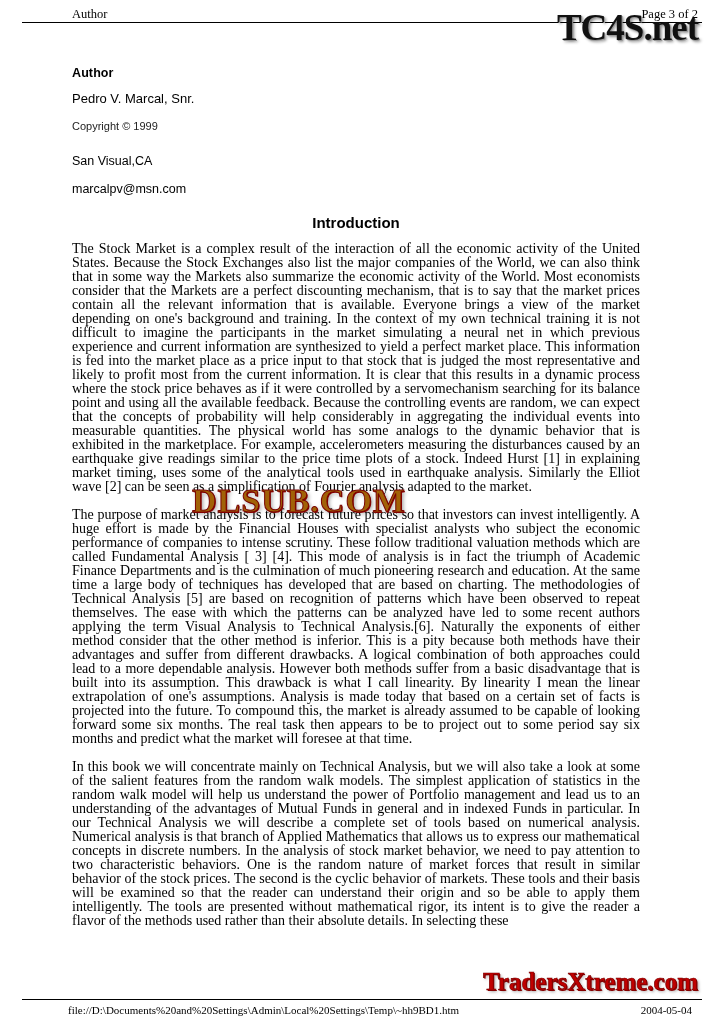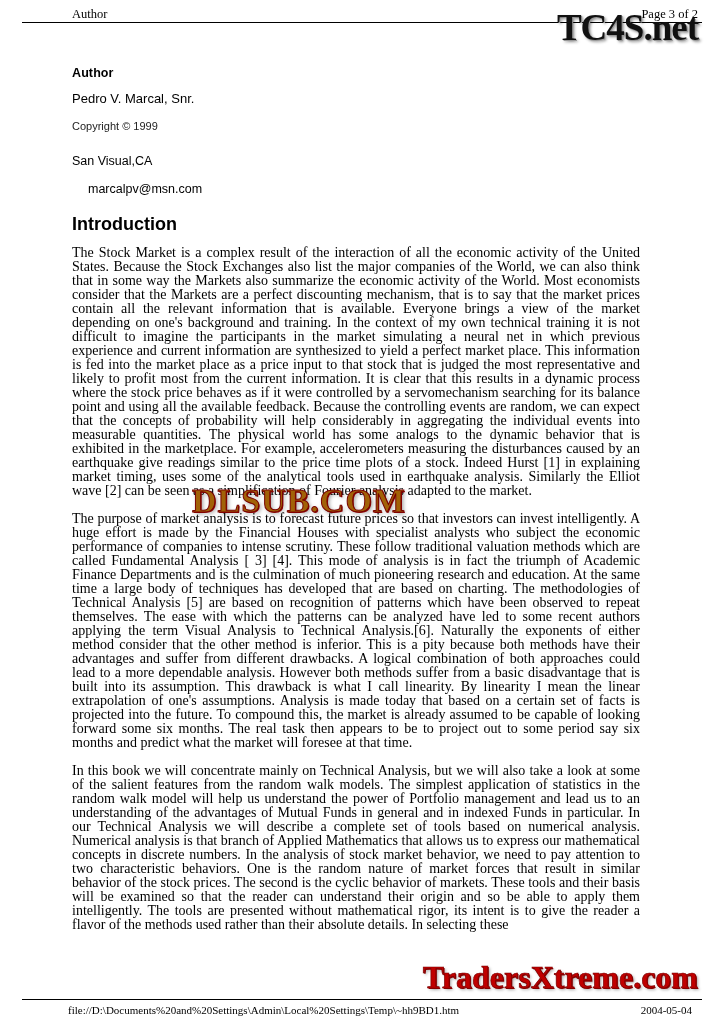--- a/index.html
+++ b/index.html
@@ -98,26 +98,27 @@
     font-size: 11px;
     margin: 0 0 22px 0;
     color: #222;
   }
   .city {
     font-size: 12.5px;
     margin: 0 0 14px 0;
   }
   .email {
     font-size: 12.5px;
-    margin: 0 0 18px 16px;
+    margin: 0 0 18px 0;
   }
   .h-section {
-    font-size: 18px;
+    font-size: 15px;
     font-weight: bold;
     margin: 0 0 11px 0;
+    text-align: center;
   }
   p.body-text {
     font-size: 14px;
     line-height: 14px;
     text-align: justify;
     margin: 0 0 14px 0;
     font-family: Liberation Serif, serif;
   }
   
   .wm {
@@ -145,21 +146,21 @@
     color: #a16207;
     letter-spacing: 1px;
     -webkit-text-stroke: 1px #7a0000;
     text-shadow:
       1px 1px 0 #8a0000,
       2px 2px 4px rgba(0,0,0,0.4);
   }
   .wm-traders {
     bottom: 28px;
     right: 26px;
-    font-size: 32px;
+    font-size: 25px;
     color: #c00000;
     letter-spacing: 0px;
     -webkit-text-stroke: 0.7px #7a0000;
     text-shadow:
       1px 1px 0 #8a0000,
       2px 2px 3px rgba(0,0,0,0.35);
     margin-left: 34px;
   }
 </style>
 </head>

